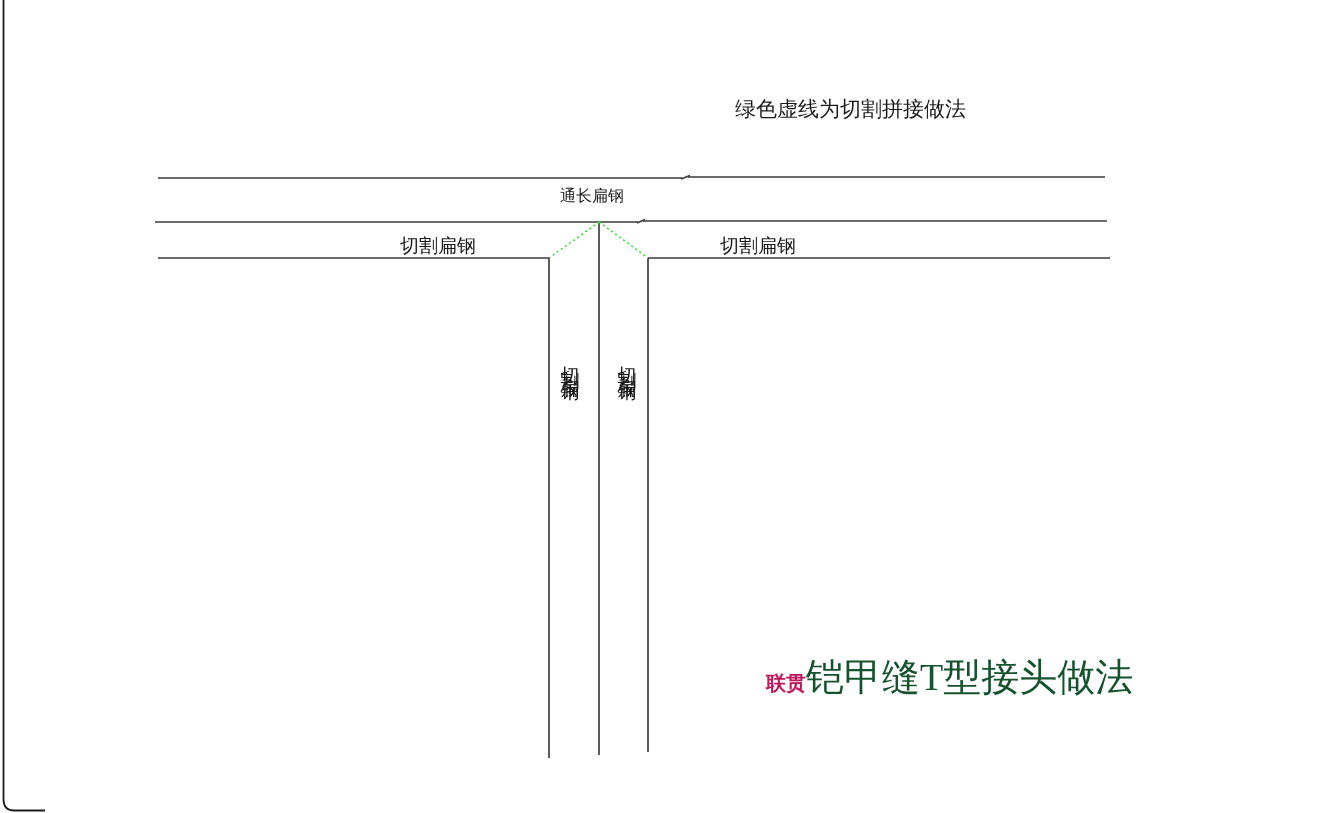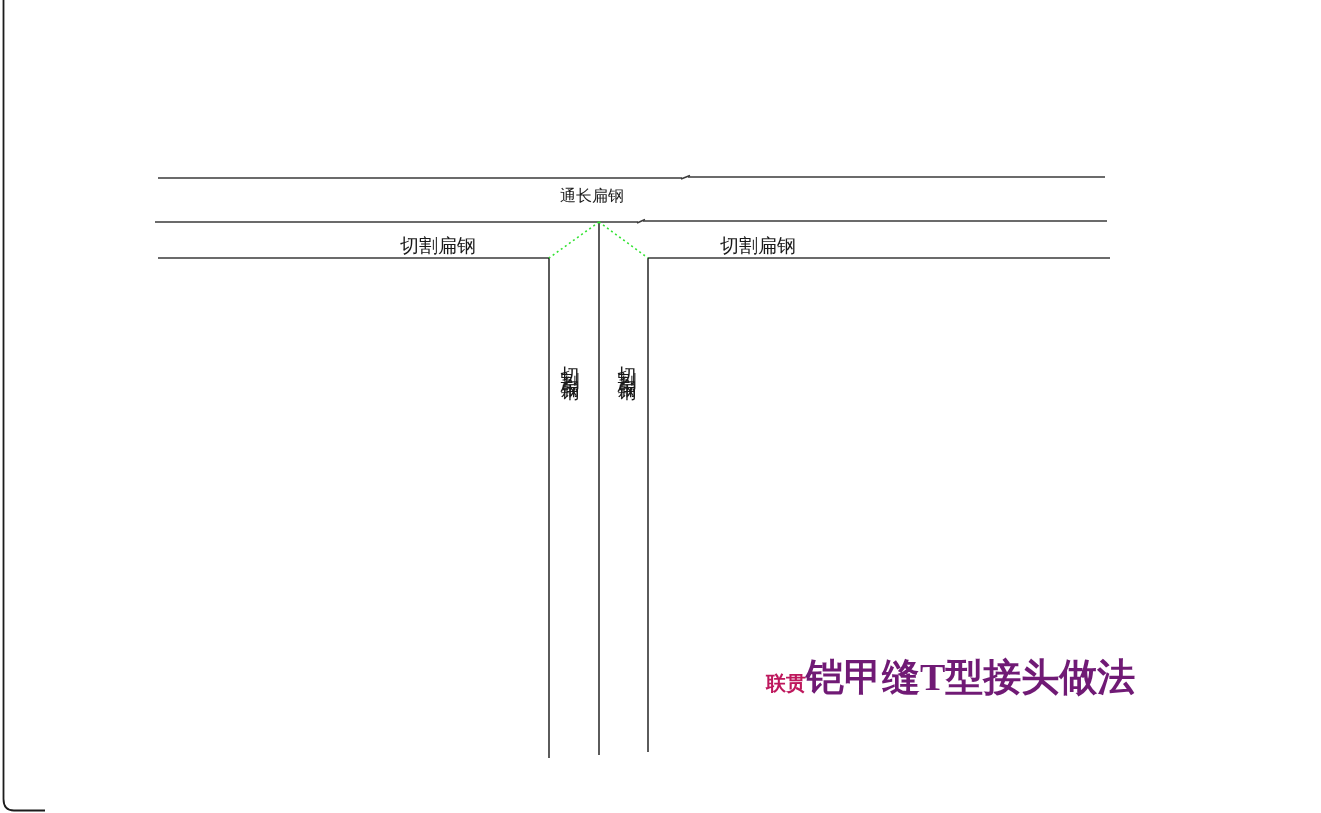--- a/index.html
+++ b/index.html
@@ -27,21 +27,21 @@
     writing-mode:vertical-rl;text-orientation:upright;
     letter-spacing:6px;white-space:nowrap;
   }
   .vtext.left{left:557px;}
   .vtext.right{left:614px;}
   .title-block{
     position:absolute;left:766px;top:652px;
     display:flex;align-items:baseline;white-space:nowrap;
   }
   .title-watermark{font-size:20px;font-weight:bold;color:#be185d;}
-  .title-main{font-size:38px;color:#701a75;font-weight:bold;}
+  .title-main{font-size:38px;color:#14532d;}
 </style>
 </head>
 <body>
 
 <div class="canvas">
 
   <svg class="drawing" width="1321" height="813" viewBox="0 0 1321 813">
 
     <path class="border" d="M 3.5 0 L 3.5 799 Q 3.5 810.5 14 810.5 L 45 810.5"></path>
 
@@ -57,20 +57,21 @@
     <line class="dline" x1="648" y1="258" x2="1110" y2="258"></line>
 
     <line class="vline" x1="549" y1="258" x2="549" y2="758"></line>
     <line class="vline" x1="599" y1="222" x2="599" y2="755"></line>
     <line class="vline" x1="648" y1="258" x2="648" y2="752"></line>
 
     <line class="cutline" x1="599" y1="222" x2="549" y2="258" stroke="#33e333"></line>
     <line class="cutline" x1="599" y1="222" x2="648" y2="258" stroke="#33e333"></line>
   </svg>
 
+  <div class="lbl note">绿色虚线为切割拼接做法</div>
 
   <div class="lbl lbl-tongchang">通长扁钢</div>
   <div class="lbl lbl-cut-left">切割扁钢</div>
   <div class="lbl lbl-cut-right">切割扁钢</div>
 
   <div class="vtext left">切割扁钢</div>
   <div class="vtext right">切割扁钢</div>
 
   <div class="title-block">
     <span class="title-watermark">联贯</span>

